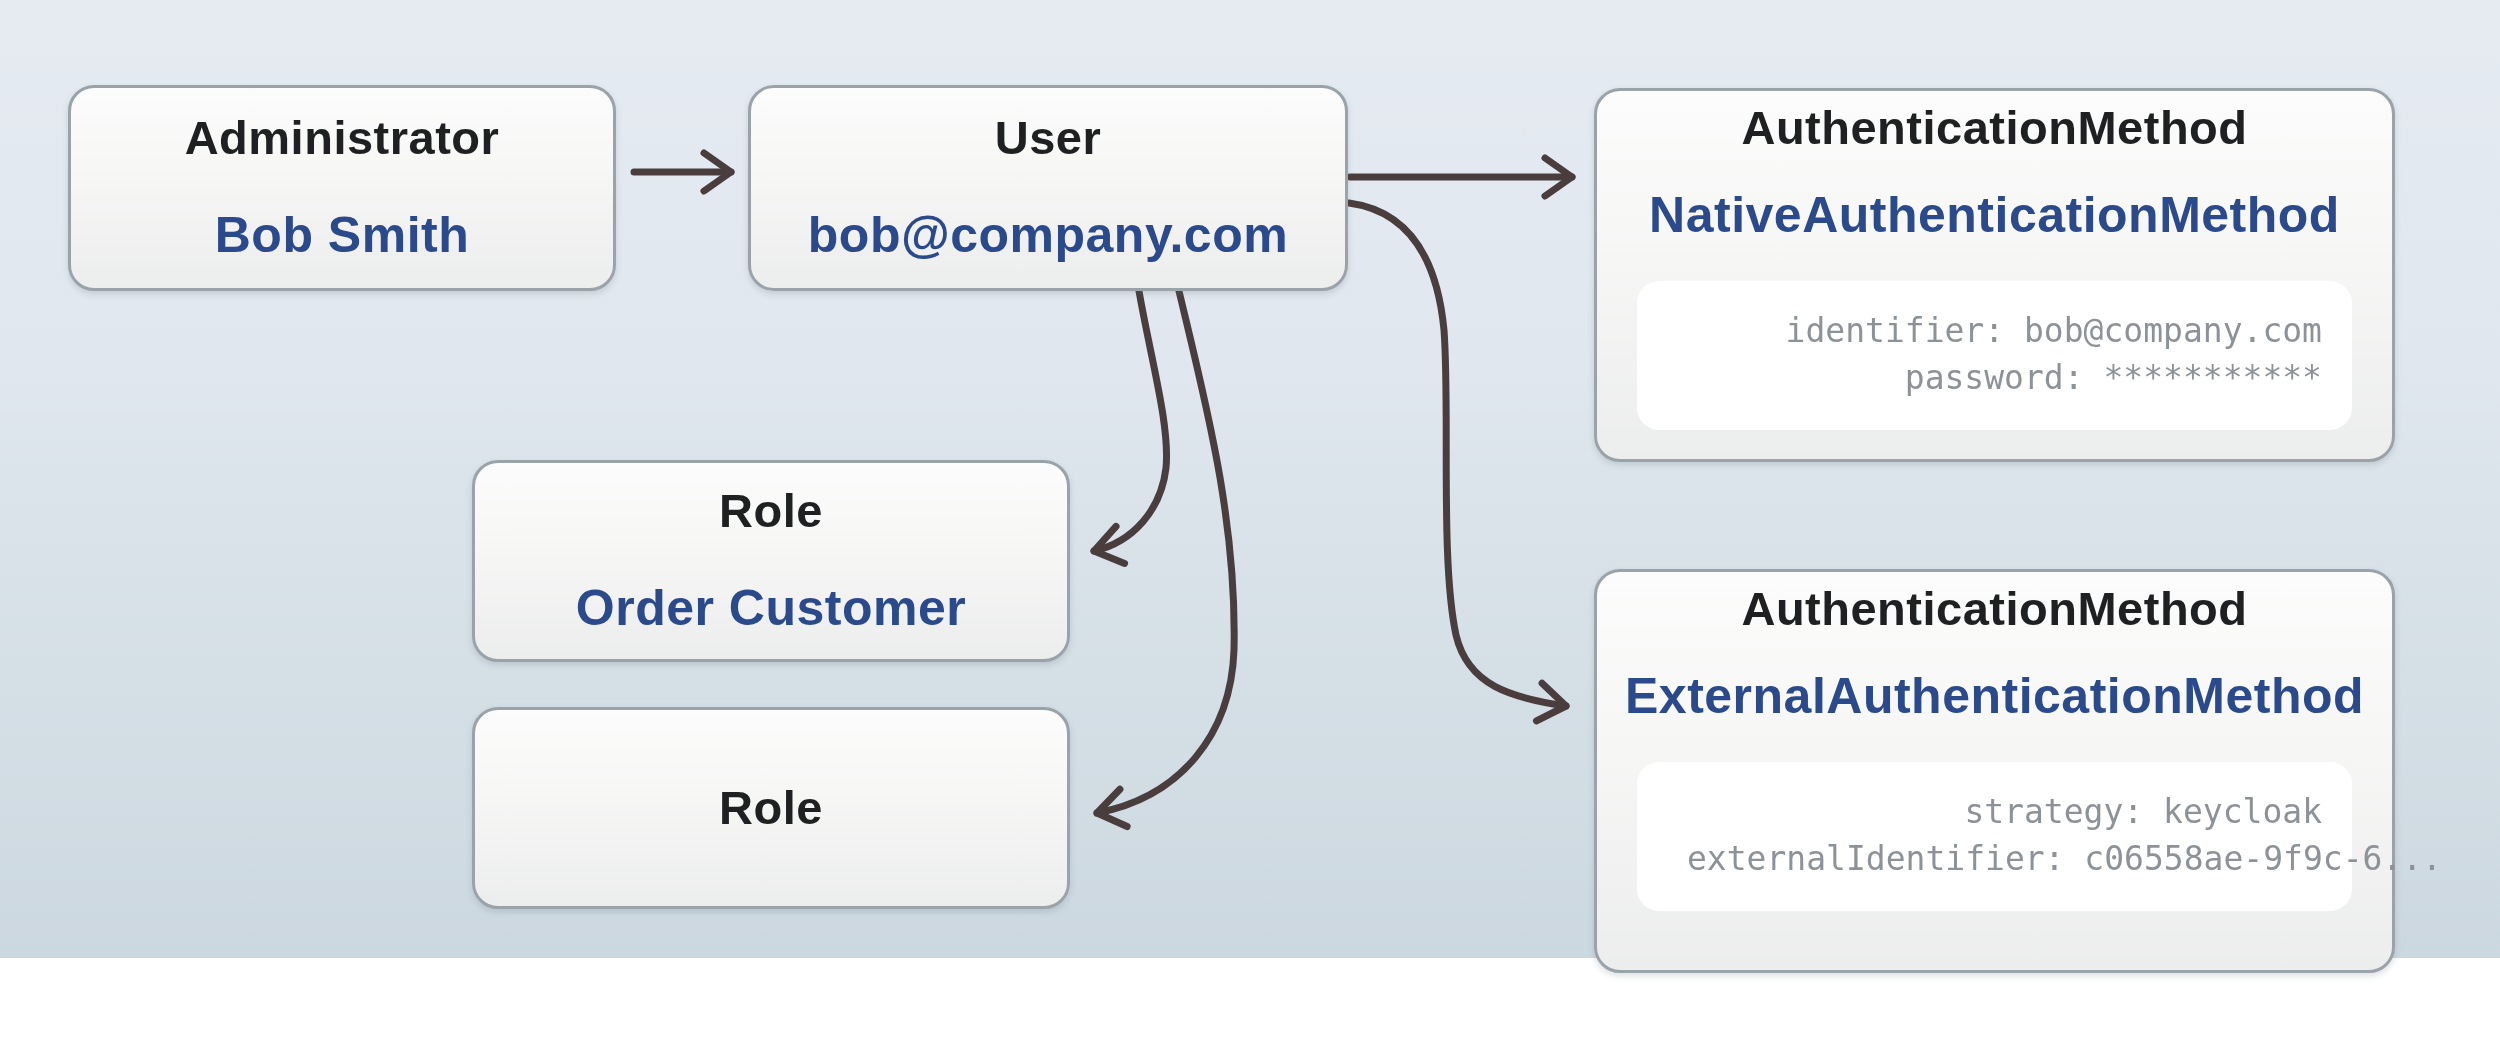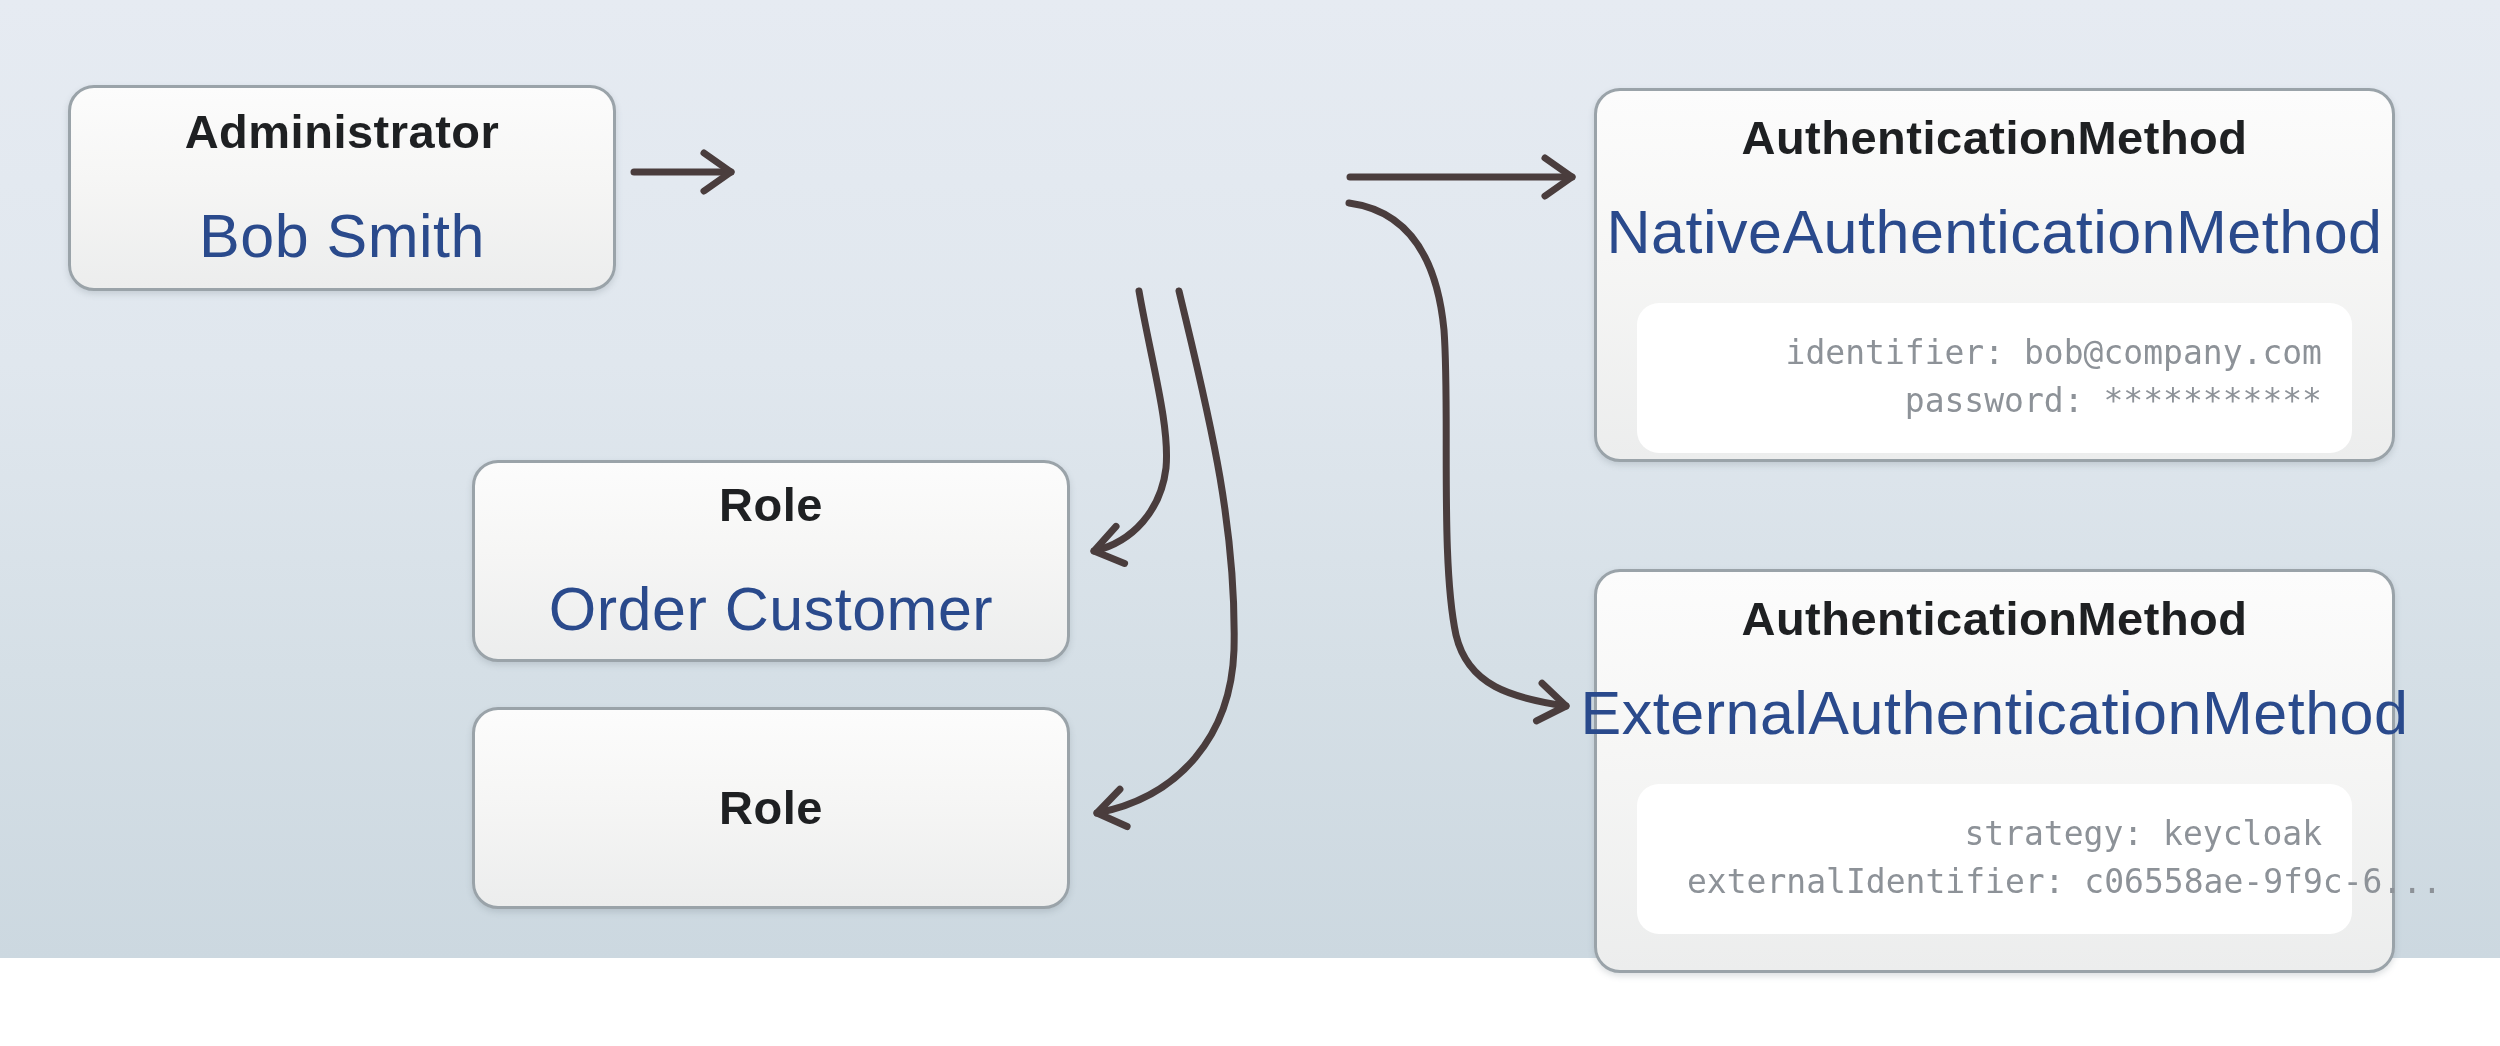--- a/index.html
+++ b/index.html
@@ -24,27 +24,27 @@
     border: 3px solid #9aa3a9;
     border-radius: 26px;
     background: linear-gradient(180deg, #fcfcfc 0%, #f6f6f5 45%, #eceded 100%);
     box-shadow: 0 3px 6px rgba(96, 110, 120, 0.22);
     display: flex;
     flex-direction: column;
     align-items: center;
     text-align: center;
   }
   .node.entity { justify-content: center; gap: 42px; }
-  .node.auth { padding: 20px 40px 0 40px; }
+  .node.auth { padding: 10px 40px 0 40px; }
   .node-title {
     font-size: 47px; font-weight: 700; color: #1e2022;
     line-height: 1.15; letter-spacing: 0.5px;
   }
   .node-sub {
-    font-size: 61px; font-weight: 400; color: #2a4a8c;
+    font-size: 50px; font-weight: 700; color: #2a4a8c;
     line-height: 1.15; letter-spacing: 0.5px;
   }
   .node.auth .node-sub { margin-top: 32px; }
   .code-panel {
     margin-top: 36px;
     align-self: stretch;
     background: #ffffff;
     border-radius: 22px;
     padding: 26px 30px 28px 50px;
     text-align: right;
@@ -82,20 +82,24 @@
       <path d="M 1139 291 C 1151 360, 1170 425, 1166 468 C 1161 510, 1133 542, 1094 551" marker-end="url(#chev)"></path>
       <path d="M 1179 291 C 1205 400, 1237 520, 1234 650 C 1231 735, 1180 797, 1097 813" marker-end="url(#chev)"></path>
     </g>
   </svg>
 
   <div class="node entity" id="node-admin">
     <div class="node-title">Administrator</div>
     <div class="node-sub">Bob Smith</div>
   </div>
 
+  <div class="node entity" id="node-user">
+    <div class="node-title">User</div>
+    <div class="node-sub">bob@company.com</div>
+  </div>
 
   <div class="node auth" id="node-native">
     <div class="node-title">AuthenticationMethod</div>
     <div class="node-sub">NativeAuthenticationMethod</div>
     <div class="code-panel">
       <div class="code-line">identifier: bob@company.com</div>
       <div class="code-line">password: ***********</div>
     </div>
   </div>
 

